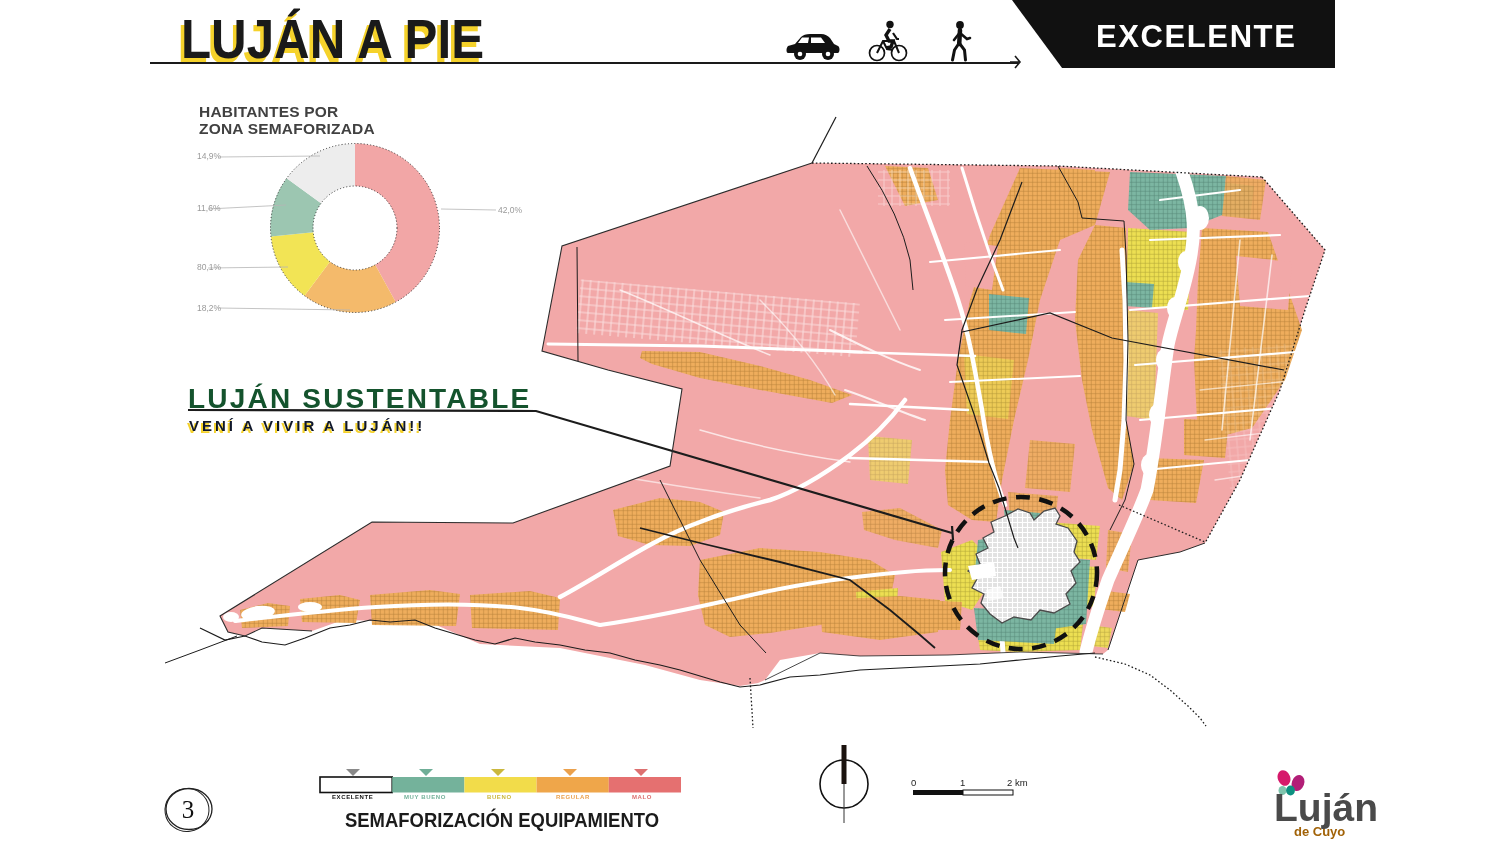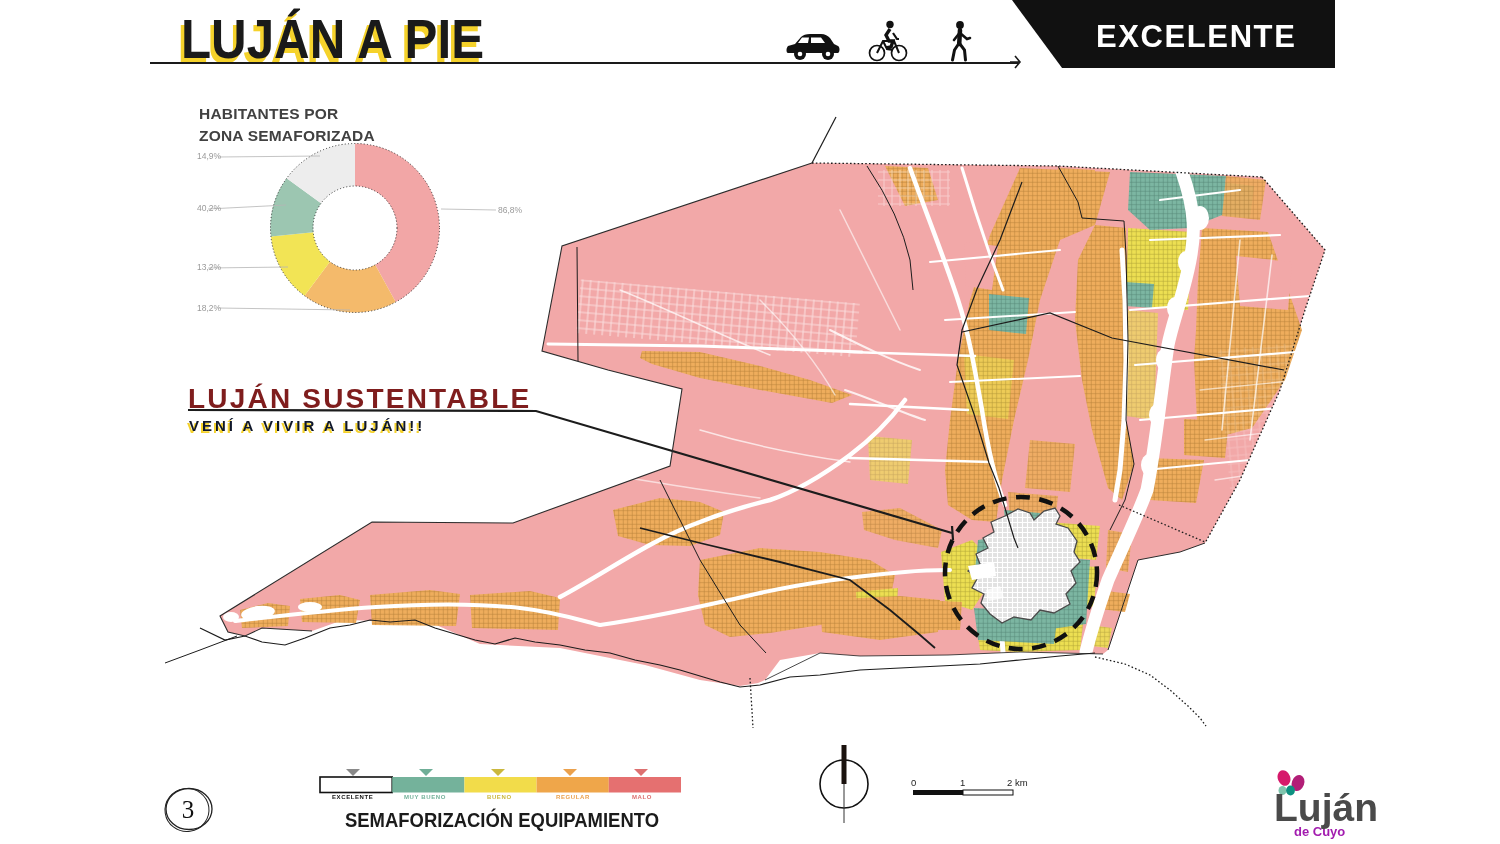--- a/index.html
+++ b/index.html
@@ -5,29 +5,29 @@
   html,body{margin:0;padding:0;}
   body{width:1500px;height:844px;position:relative;background:#ffffff;overflow:hidden;
        font-family:"Liberation Sans", sans-serif;}
   .abs{position:absolute;}
   #title{left:181px;top:6px;font-size:56px;font-weight:800;letter-spacing:0px;color:#1a1a1a;
          text-shadow:-4px 5px 0 #F5D22B;transform:scaleX(0.88);transform-origin:left top;}
   #topline{left:150px;top:62px;width:868px;height:1.6px;background:#1a1a1a;}
   #banner{left:1012px;top:0;width:323px;height:68px;background:#111111;
           clip-path:polygon(0 0,100% 0,100% 100%,15.5% 100%);}
   #bannertext{left:1096px;top:19px;font-size:31px;font-weight:700;letter-spacing:1.6px;color:#ffffff;}
-  #habit{left:199px;top:103px;font-size:15.5px;font-weight:700;color:#414141;line-height:22px;letter-spacing:0.2px;}
-  #lsust{left:188px;top:383px;font-size:28px;font-weight:700;letter-spacing:2.2px;color:#7f1d1d;}
+  #habit{left:199px;top:103px;font-size:15.5px;font-weight:700;color:#414141;line-height:17px;letter-spacing:0.2px;}
+  #lsust{left:188px;top:383px;font-size:28px;font-weight:700;letter-spacing:2.2px;color:#14532d;}
   #veni{left:189px;top:417px;font-size:15px;font-weight:700;letter-spacing:3px;color:#0f172a;
         text-shadow:-2px 2px 0 #F5D22B;}
   #semaf{left:345px;top:808px;font-size:20.5px;font-weight:700;letter-spacing:0px;color:#1b1b1b;transform:scaleX(0.9);transform-origin:left top;}
   .tinylbl{position:absolute;font-size:6px;font-weight:700;letter-spacing:0.6px;}
   .pct{position:absolute;font-size:8.5px;color:#9a9a9a;}
   #logoluj{left:1242px;top:786px;font-size:39px;font-weight:700;color:#4a4a4a;letter-spacing:0px;margin-left:32px;}
-  #logocuyo{left:1294px;top:824px;font-size:13px;font-weight:700;color:#a21caf;}
+  #logocuyo{left:1294px;top:824px;font-size:13px;font-weight:700;color:#a16207;}
 </style>
 </head>
 <body>
 
 <svg class="abs" id="mapsvg" style="left:0;top:0" width="1500" height="844" viewBox="0 0 1500 844">
 <defs>
   <pattern id="por" width="4.5" height="4.5" patternUnits="userSpaceOnUse">
     <rect width="4.5" height="4.5" fill="#EFAD5C"></rect>
     <path d="M0 2.2 H4.5 M2.2 0 V4.5" stroke="#8a5c1e" stroke-width="0.55" opacity="0.55"></path>
   </pattern>
@@ -243,24 +243,24 @@
     <circle cx="355" cy="228" r="84.5" fill="none" stroke="#333" stroke-width="1" stroke-dasharray="1,2.2"></circle>
     <circle cx="355" cy="228" r="42" fill="none" stroke="#333" stroke-width="1" stroke-dasharray="1,2.2"></circle>
     <line x1="218" y1="157" x2="320" y2="156" stroke="#b5b5b5" stroke-width="0.8"></line>
     <line x1="208" y1="209" x2="286" y2="205" stroke="#b5b5b5" stroke-width="0.8"></line>
     <line x1="208" y1="268" x2="288" y2="267" stroke="#b5b5b5" stroke-width="0.8"></line>
     <line x1="218" y1="308" x2="350" y2="310" stroke="#b5b5b5" stroke-width="0.8"></line>
     <line x1="441" y1="209" x2="496" y2="210" stroke="#b5b5b5" stroke-width="0.8"></line>
   </g>
 </svg>
 <div class="pct" style="left:197px;top:151px">14,9%</div>
-<div class="pct" style="left:197px;top:203px">40,2%</div>
-<div class="pct" style="left:197px;top:262px">13,2%</div>
+<div class="pct" style="left:197px;top:203px">11,6%</div>
+<div class="pct" style="left:197px;top:262px">80,1%</div>
 <div class="pct" style="left:197px;top:303px">18,2%</div>
-<div class="pct" style="left:498px;top:205px">86,8%</div>
+<div class="pct" style="left:498px;top:205px">42,0%</div>
 <div class="abs" id="habit">HABITANTES POR<br>ZONA SEMAFORIZADA</div>
 
 <div class="abs" id="lsust">LUJÁN SUSTENTABLE</div>
 <div class="abs" id="veni">VENÍ A VIVIR A LUJÁN!!</div>
 
 <svg class="abs" style="left:310px;top:760px" width="390" height="45" viewBox="0 0 390 45">
   <g transform="translate(-310,-760)">
     <path d="M346 769 l14 0 l-7 7 z" fill="#8a8a8a"></path>
     <path d="M419 769 l14 0 l-7 7 z" fill="#6FAE97"></path>
     <path d="M491 769 l14 0 l-7 7 z" fill="#CBB83E"></path>

